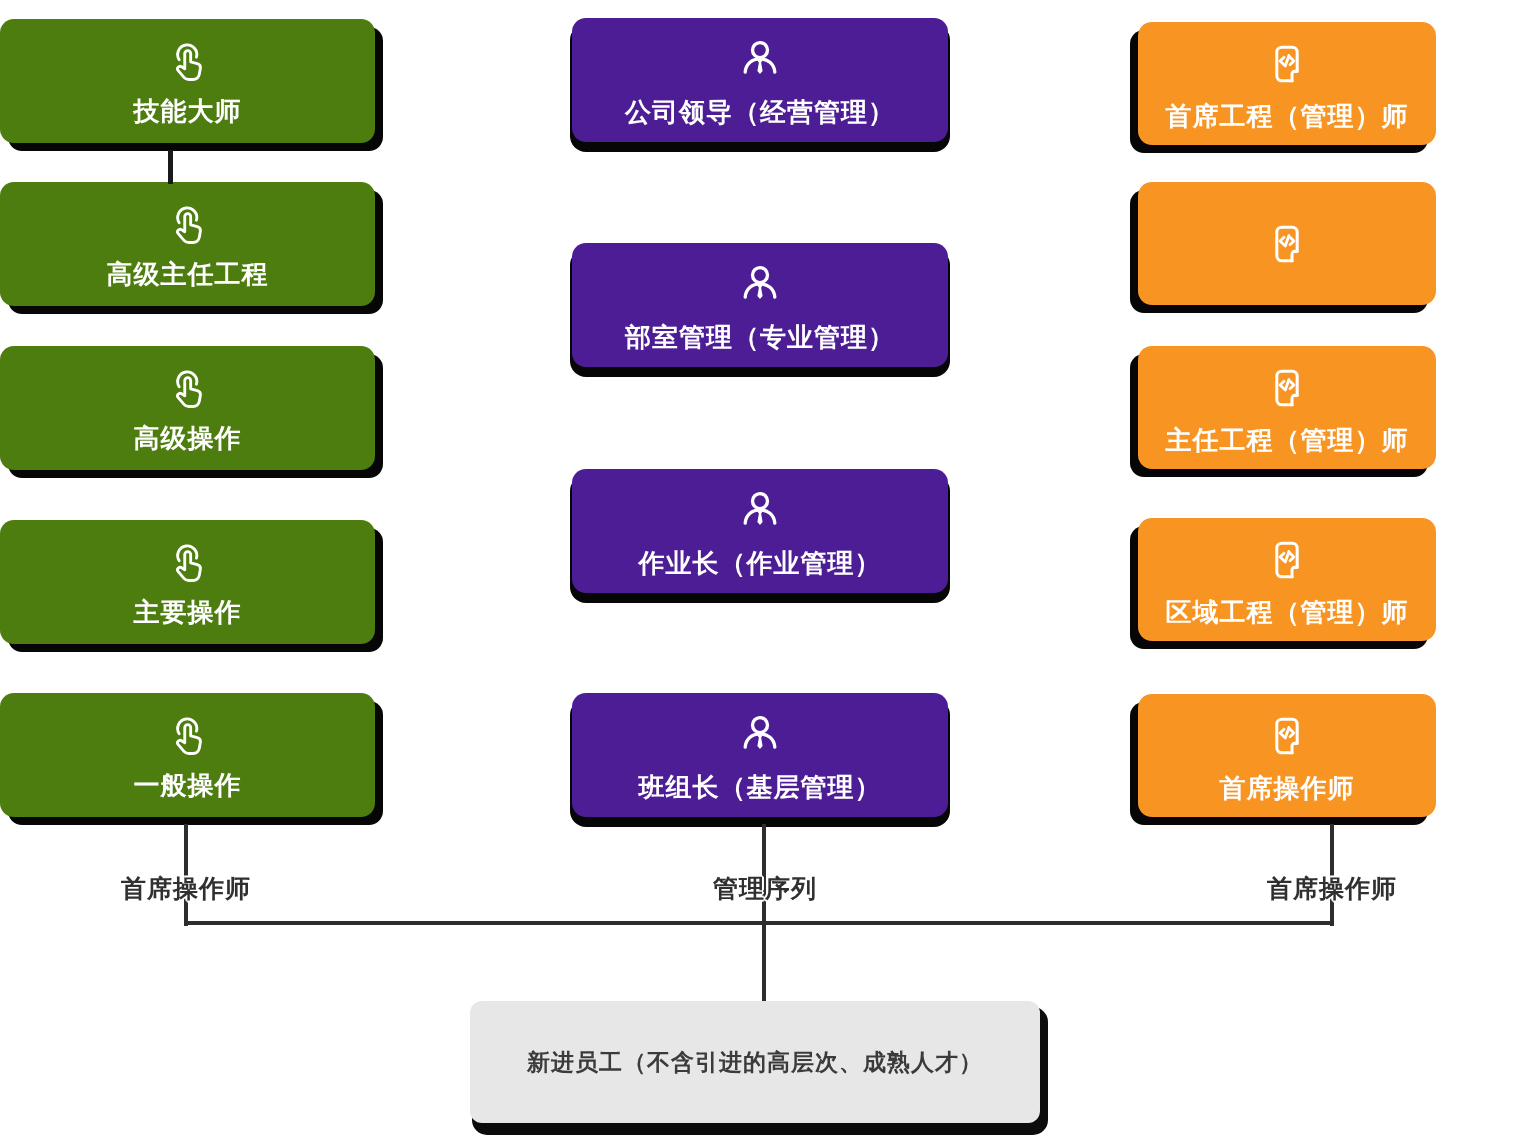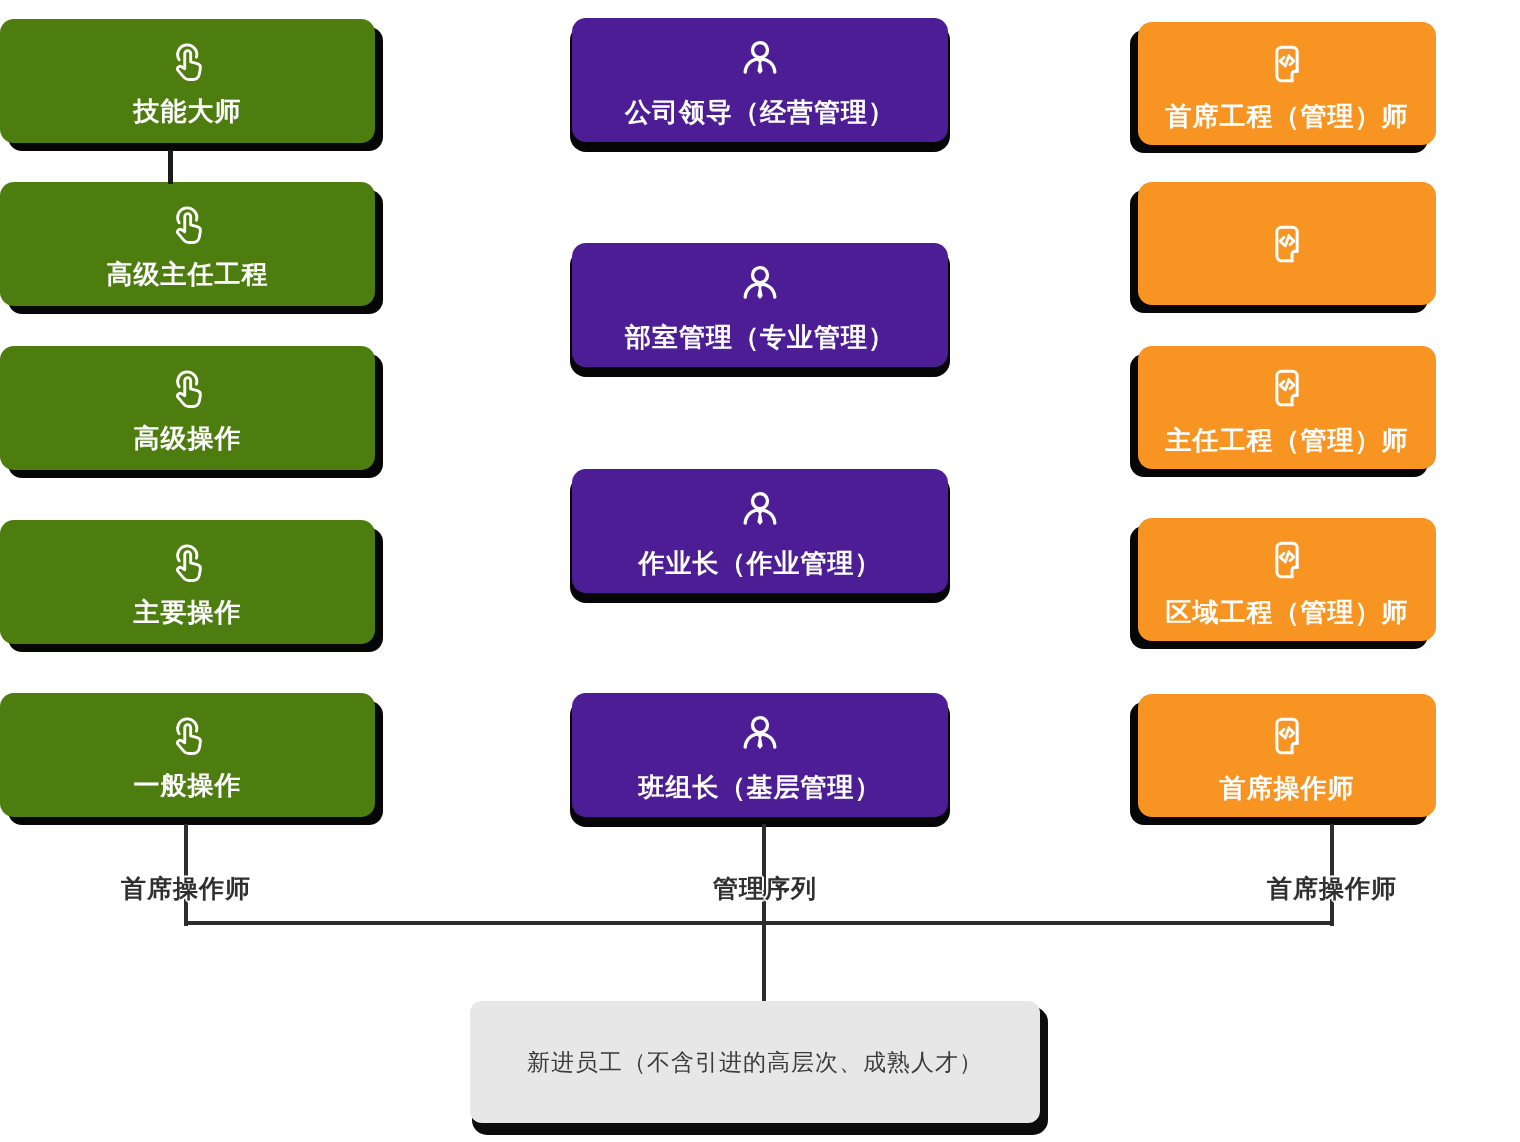--- a/index.html
+++ b/index.html
@@ -28,21 +28,21 @@
     position:absolute;transform:translateX(-50%);
     font-size:25px;font-weight:700;color:#303030;letter-spacing:1px;white-space:nowrap;z-index:5;
     text-shadow:-1px -1px 0 #fff,1px -1px 0 #fff,-1px 1px 0 #fff,1px 1px 0 #fff,
                 -2px 0 0 #fff,2px 0 0 #fff,0 -2px 0 #fff,0 2px 0 #fff;
   }
 
   .entry-box{
     position:absolute;left:470px;top:1001px;width:570px;height:122px;
     background:#E7E7E7;border-radius:12px;box-shadow:5px 9px 0 3px #0c0c0c;
     display:flex;align-items:center;justify-content:center;
-    font-size:23px;font-weight:400;color:#3b3b3b;letter-spacing:1px;white-space:nowrap;
+    font-size:23px;font-weight:700;color:#3b3b3b;letter-spacing:1px;white-space:nowrap;
   }
 </style>
 </head>
 <body>
 
 <svg width="0" height="0" style="position:absolute" aria-hidden="true">
   <defs>
     <symbol id="sym-tap" viewBox="0 0 48 48">
       <g fill="none" stroke="#fff" stroke-width="3" stroke-linecap="round" stroke-linejoin="round">
         <path d="M14.8 21.6A10 10 0 1 1 32.8 19"></path>

